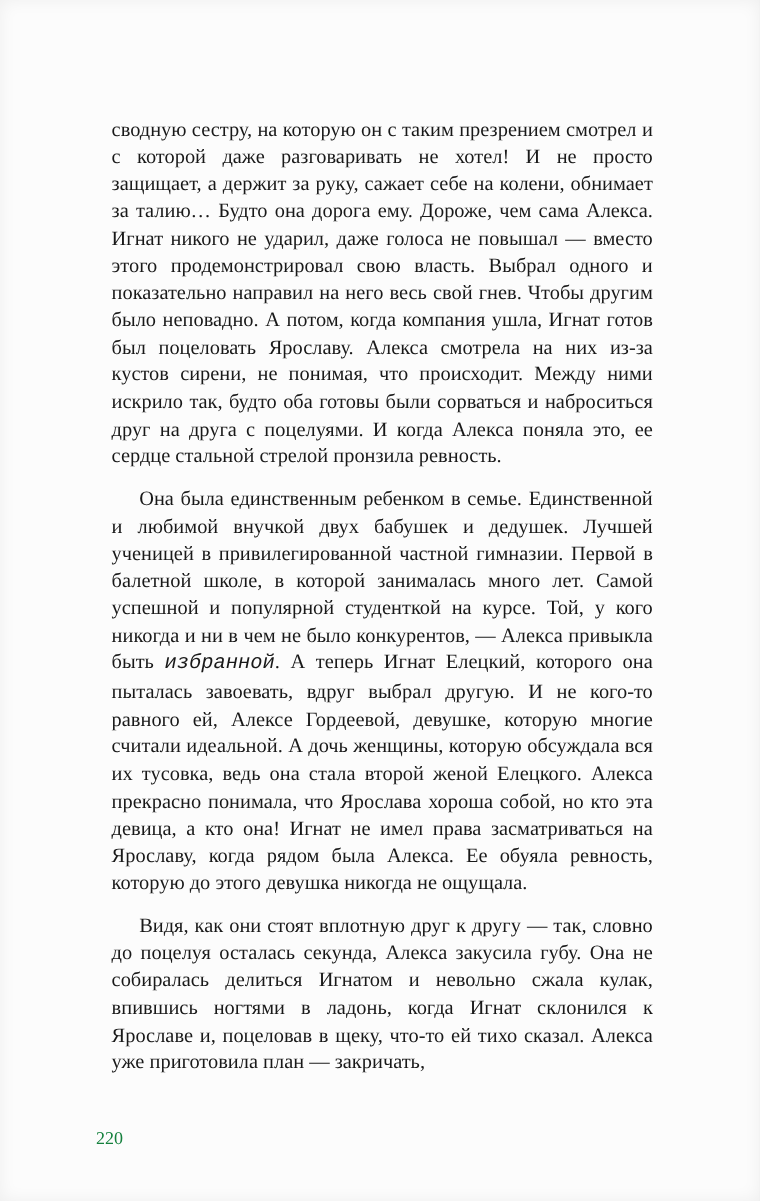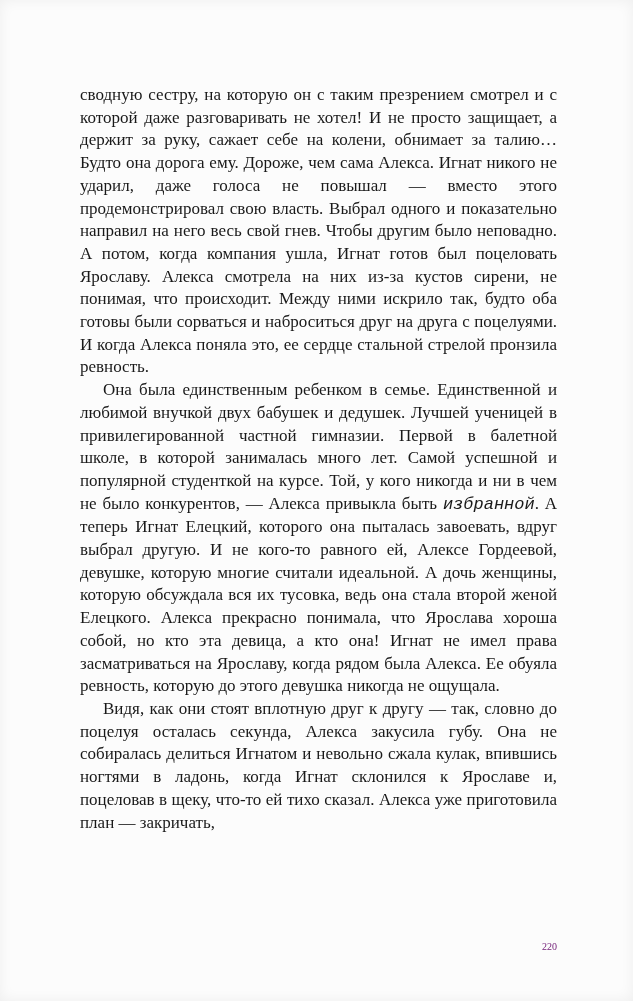--- a/index.html
+++ b/index.html
@@ -26,38 +26,38 @@
     top: 84px;
     width: 477px;
     font-size: 17px;
     line-height: 22.7px;
     text-align: justify;
     color: #191919;
     -webkit-hyphens: auto;
     hyphens: auto;
   }
   p.para {
-    margin: 0;
+    margin: 13px;
     padding: 0;
   }
   p.para.indent {
     text-indent: 23px;
   }
   .italic {
     font-style: italic;
     font-family: Liberation Mono, monospace;
   }
   .page-number {
     position: absolute;
     left: 80px;
     width: 477px;
     top: 941px;
-    text-align: right;
-    font-size: 10px;
-    color: #701a75;
+    text-align: left;
+    font-size: 15px;
+    color: #15803d;
   }
 </style>
 </head>
 <body>
 
 <div class="page">
   <div class="text-block" id="paragraphs">
       <p class="para" lang="ru"><span>сводную сестру, на которую он с таким презрением смотрел и с которой даже разговаривать не хотел! И не просто защищает, а держит за руку, сажает себе на колени, обнимает за талию… Будто она дорога ему. Дороже, чем сама Алекса. Игнат никого не ударил, даже голоса не повышал — вместо этого продемонстрировал свою власть. Выбрал одного и показательно направил на него весь свой гнев. Чтобы другим было неповадно. А потом, когда компания ушла, Игнат готов был поцеловать Ярославу. Алекса смотрела на них из-за кустов сирени, не понимая, что происходит. Между ними искрило так, будто оба готовы были сорваться и наброситься друг на друга с поцелуями. И когда Алекса поняла это, ее сердце стальной стрелой пронзила ревность.</span></p>
       <p class="para indent" lang="ru"><span>Она была единственным ребенком в семье. Единственной и любимой внучкой двух бабушек и дедушек. Лучшей ученицей в привилегированной частной гимназии. Первой в балетной школе, в которой занималась много лет. Самой успешной и популярной студенткой на курсе. Той, у кого никогда и ни в чем не было конкурентов, — Алекса привыкла быть </span><span class="italic">избранной</span><span>. А теперь Игнат Елецкий, которого она пыталась завоевать, вдруг выбрал другую. И не кого-то равного ей, Алексе Гордеевой, девушке, которую многие считали идеальной. А дочь женщины, которую обсуждала вся их тусовка, ведь она стала второй женой Елецкого. Алекса прекрасно понимала, что Ярослава хороша собой, но кто эта девица, а кто она! Игнат не имел права засматриваться на Ярославу, когда рядом была Алекса. Ее обуяла ревность, которую до этого девушка никогда не ощущала.</span></p>
       <p class="para indent" lang="ru"><span>Видя, как они стоят вплотную друг к другу — так, словно до поцелуя осталась секунда, Алекса закусила губу. Она не собиралась делиться Игнатом и невольно сжала кулак, впившись ногтями в ладонь, когда Игнат склонился к Ярославе и, поцеловав в щеку, что-то ей тихо сказал. Алекса уже приготовила план — закричать,</span></p>

